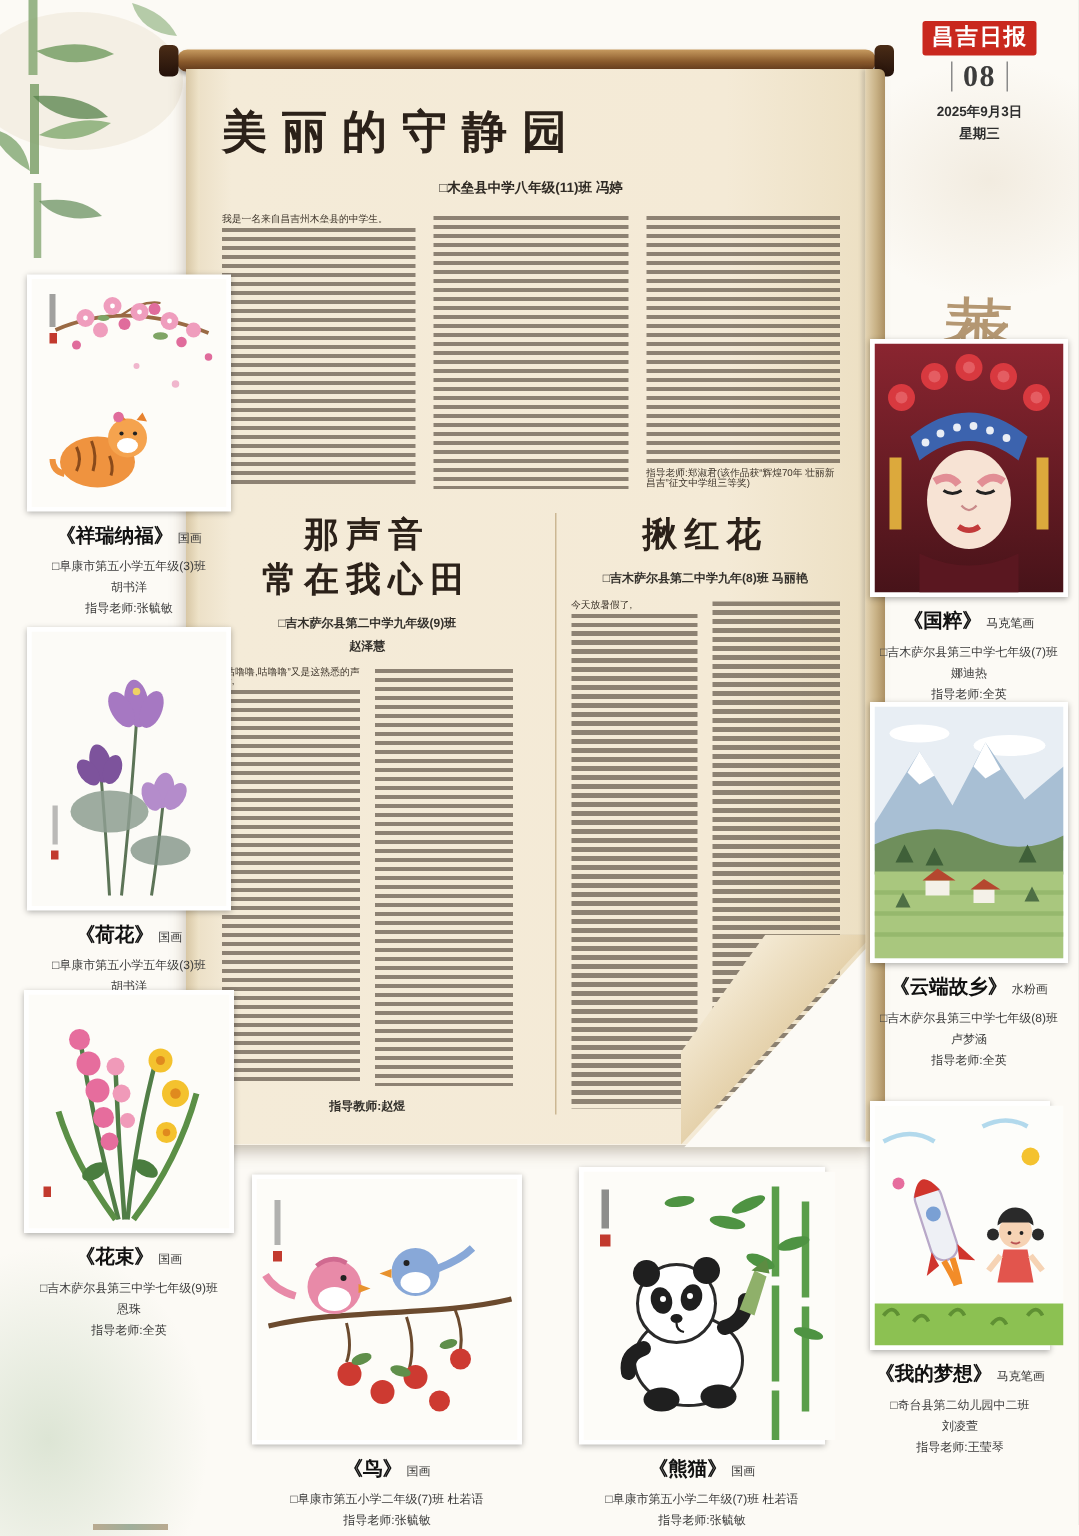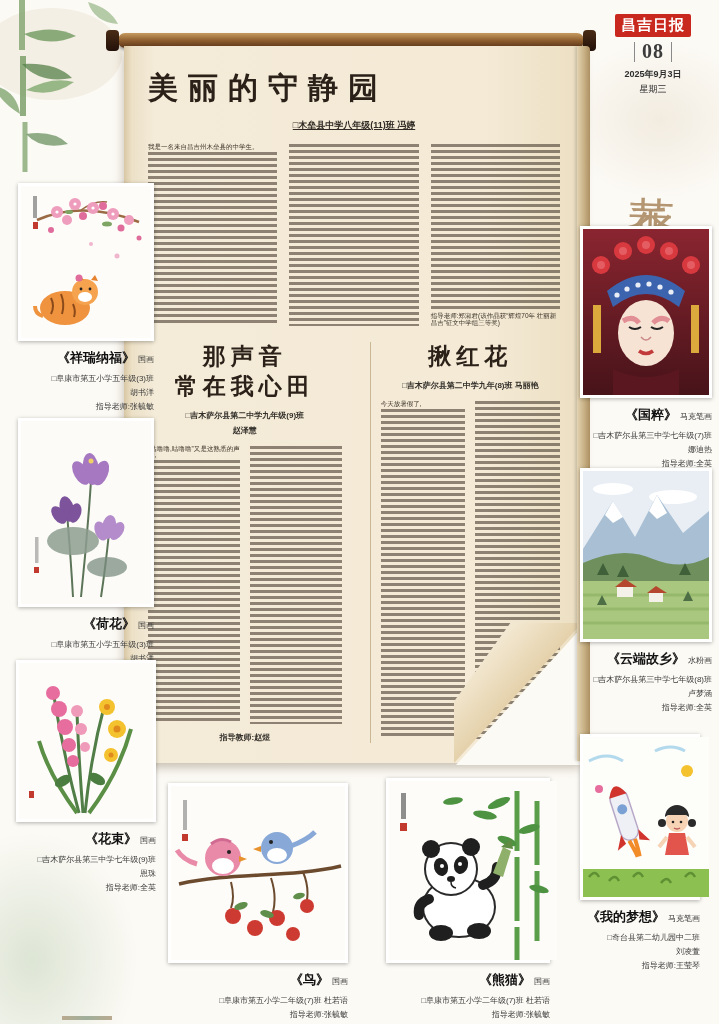--- a/index.html
+++ b/index.html
@@ -8,21 +8,21 @@
   .abs{position:absolute;}
 
   
   .header{position:absolute;left:592px;top:14px;width:122px;text-align:center;}
   .masthead{display:inline-block;background:#c9281e;color:#fff;font-family:"Liberation Serif",serif;
             font-weight:bold;font-size:15px;line-height:23px;padding:0 6px;letter-spacing:1px;border-radius:2px;}
   .pageno-row{margin-top:3px;font-family:"Liberation Serif",serif;}
   .pageno-bar{display:inline-block;width:1px;height:20px;background:#8a8a8a;margin:0 7px;vertical-align:-4px;}
   .pageno{font-size:20px;font-weight:bold;color:#3c3c3c;letter-spacing:1px;}
   .date-line{margin-top:5px;font-size:9px;font-weight:bold;color:#2e2e2e;}
-  .weekday-line{margin-top:2px;font-size:9px;font-weight:normal;color:#2e2e2e;}
+  .weekday-line{margin-top:2px;font-size:9px;font-weight:bold;color:#2e2e2e;}
   .section-title{margin:10px auto 0;writing-mode:vertical-rl;font-family:"DejaVu Serif","Liberation Serif",serif;
                  font-size:47px;line-height:1.0;color:#b49772;height:122px;letter-spacing:8px;
                  transform:rotate(2deg);}
   .credits{display:inline-block;margin-top:14px;font-size:8px;color:#5a5a5a;line-height:1.9;text-align:left;}
   .credit-divider{margin:8px auto 0;width:86px;height:4px;background:#a78d6c;border-top:1px solid #d9c8ad;}
 
   
   .bamboo{left:-8px;top:-6px;}
   .wash-bl{left:-40px;top:830px;width:180px;height:260px;
            background:radial-gradient(ellipse at 40% 50%,rgba(148,180,138,.30),rgba(148,180,138,0) 70%);}
@@ -40,21 +40,21 @@
          background:linear-gradient(90deg,#e9dcc1 0,#f4ebd8 30px,#f4ead6 360px,#ecdfc2 100%);
          box-shadow:0 4px 10px rgba(90,70,40,.35);}
   .roll-right{position:absolute;right:0;top:16px;bottom:4px;width:13px;border-radius:0 4px 4px 0;
               background:linear-gradient(to right,#e3d3b2,#c8b185 55%,#ac9063);box-shadow:-2px 0 3px rgba(0,0,0,.15);}
   .roll-left{position:absolute;left:12px;top:16px;bottom:2px;width:9px;
              background:linear-gradient(to right,#d8c7a5,#efe4ca);}
   .paper-inner{position:absolute;left:24px;right:22px;top:10px;bottom:14px;}
 
   .main-title{font-family:"Liberation Serif","DejaVu Serif",serif;font-weight:bold;
               font-size:30px;letter-spacing:10px;color:#2b2119;margin-top:12px;}
-  .main-byline{text-align:center;font-size:9px;font-weight:bold;color:#2f2a24;margin-top:10px;text-decoration:underline;}
+  .main-byline{text-align:center;font-size:9px;font-weight:bold;color:#2f2a24;margin-top:10px;}
   .cols{display:flex;gap:12px;margin-top:12px;}
   .col{flex:1;display:flex;flex-direction:column;}
   .skel{background-image:repeating-linear-gradient(to bottom,rgba(72,60,48,.60) 0px,rgba(72,60,48,.60) 2.8px,rgba(0,0,0,0) 2.8px,rgba(0,0,0,0) 6px);}
   .tiny{font-size:6.5px;line-height:6px;color:#3d342a;text-align:justify;}
   .main-cols{height:182px;}
   .main-end{font-size:6.5px;line-height:7px;color:#3d342a;margin-top:2px;}
 
   .sub-row{display:flex;margin-top:16px;}
   .sub-left{width:47%;padding-right:28px;border-right:1px solid #cbb793;}
   .sub-right{flex:1;padding-left:10px;}
@@ -67,21 +67,21 @@
   .flower-cols{height:338px;}
   .sub-end{text-align:center;font-size:8px;font-weight:bold;color:#33302b;margin-top:8px;}
 
   .curl-cut{position:absolute;right:-2px;bottom:-2px;width:128px;height:140px;background:#fcfaf5;
             clip-path:polygon(100% 0,100% 100%,0 100%);}
   .curl-back{position:absolute;right:0;bottom:0;width:128px;height:140px;
              background:linear-gradient(to bottom right,#f7efdd 15%,#e2cda4 55%,#c9b186 80%);
              clip-path:polygon(100% 0,0 100%,0 56%,44% 0);filter:drop-shadow(-2px -2px 3px rgba(80,60,30,.35));}
 
   
-  .art-card{position:absolute;text-align:right;}
+  .art-card{position:absolute;text-align:center;}
   .art-frame{background:#fff;padding:3px;box-shadow:0 1px 4px rgba(0,0,0,.30);}
   .art-frame svg{display:block;}
   .cap-title-row{margin-top:7px;}
   .cap-title{font-family:"Liberation Serif","DejaVu Serif",serif;font-weight:bold;font-size:13px;color:#111;}
   .cap-type{font-size:8px;color:#333;margin-left:3px;}
   .cap-school{margin-top:6px;font-size:8px;color:#3b3b3b;}
   .cap-author{margin-top:3px;font-size:8px;color:#3b3b3b;}
   .cap-teacher{margin-top:3px;font-size:8px;color:#3b3b3b;}
 </style>
 </head>

